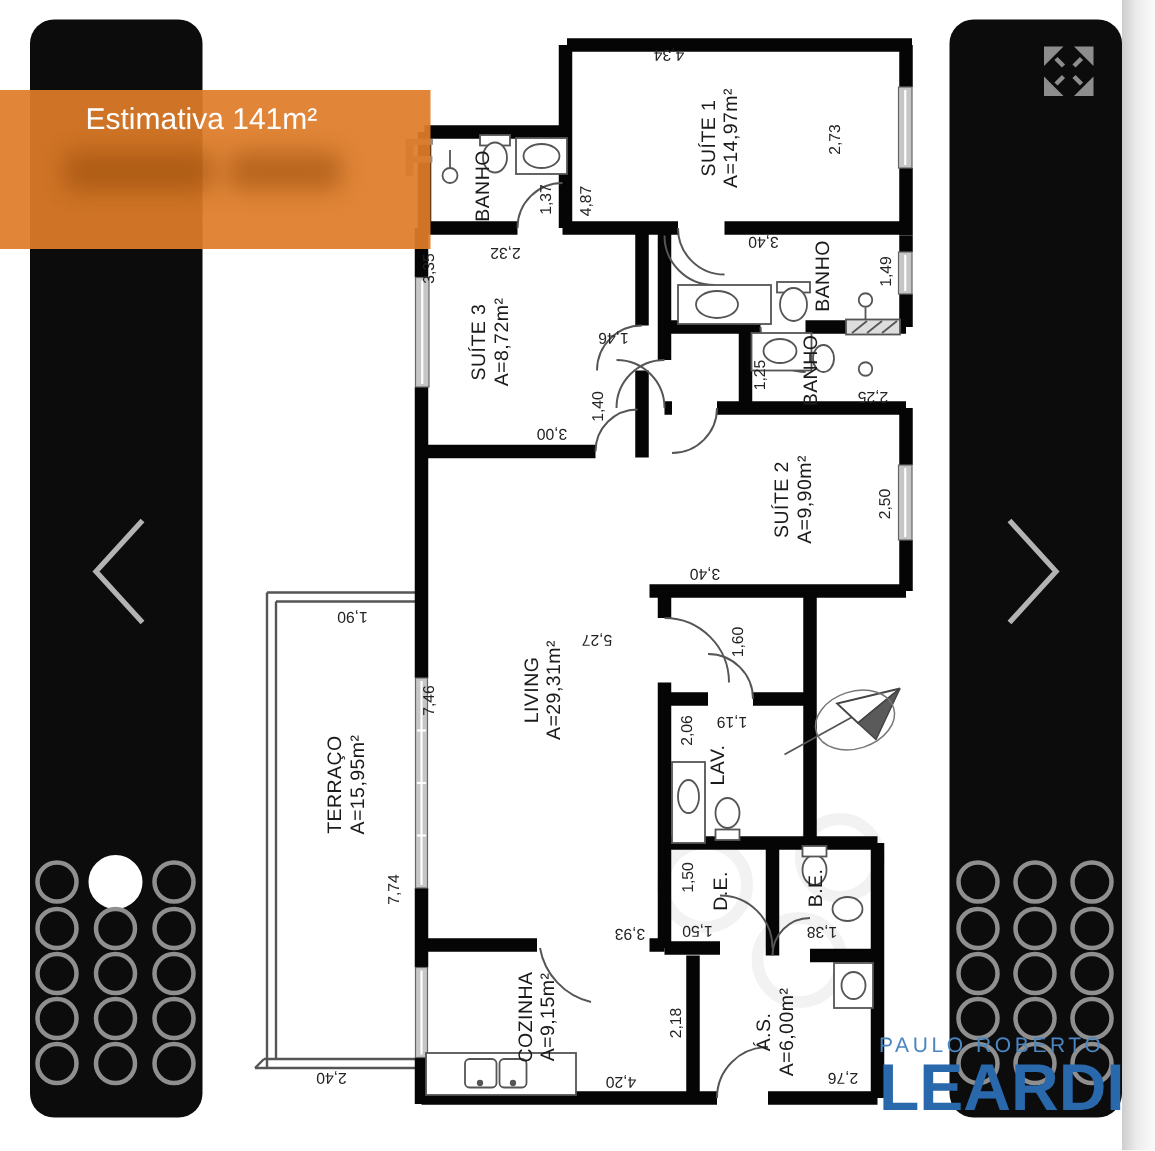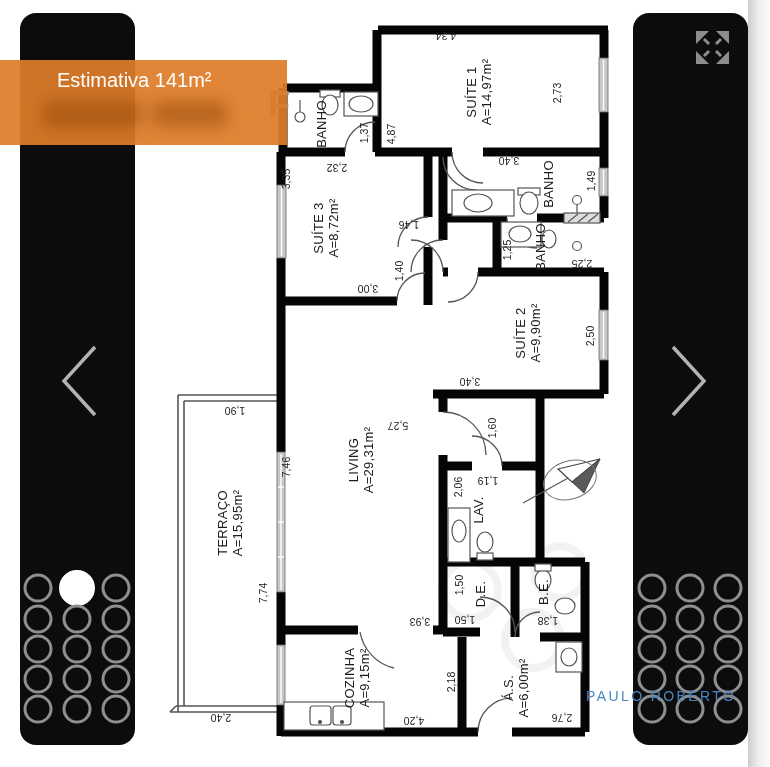--- a/index.html
+++ b/index.html
@@ -16,21 +16,21 @@
   
   #labels{position:absolute;left:0;top:0;width:770px;height:767px;z-index:3;pointer-events:none}
   .rlab{position:absolute;font-size:13px;color:#1b1b1b;text-align:center;white-space:nowrap;line-height:1.12;letter-spacing:.3px}
   .dlab{position:absolute;font-size:10.5px;color:#232323;white-space:nowrap}
   
   .wletter{position:absolute;left:268px;top:84px;z-index:4;font-size:36px;font-weight:bold;color:#8d8d8d}
   .logo{position:absolute;left:586px;top:689px;z-index:6;line-height:1}
   .logo .l1{font-size:14px;letter-spacing:2.4px;color:#4a86c2;font-weight:normal}
   .logo .l2{font-size:44px;font-weight:bold;color:#2a68ac;letter-spacing:0;margin-top:1px}
   
-  .banner{position:absolute;left:0;top:60px;width:287px;height:85px;z-index:5;
+  .banner{position:absolute;left:0;top:60px;width:287px;height:106px;z-index:5;
       background:rgba(223,125,41,.93);overflow:hidden}
   .banner .est{position:absolute;left:57px;top:9px;font-size:20px;color:#fff}
   .blob{position:absolute;background:rgba(150,73,10,.55);border-radius:8px;filter:blur(8px)}
   .blob.b1{left:42px;top:40px;width:100px;height:28px}
   .blob.b2{left:152px;top:41px;width:76px;height:26px}
   
   .chev{position:absolute;z-index:3;cursor:pointer}
   .dot{position:absolute;z-index:3;width:23px;height:23px;border:3px solid #8f8f8f;border-radius:50%;
        transform:translate(-50%,-50%);cursor:pointer}
   .dot.active{width:30px;height:30px;background:#fff;border-color:#fff}
@@ -249,20 +249,21 @@
 <div class="wletter">F</div>
 
 <div class="banner">
   <div class="est">Estimativa 141m²</div>
   <div class="blob b1"></div>
   <div class="blob b2"></div>
 </div>
 
 <div class="logo">
   <div class="l1">PAULO ROBERTO</div>
+  <div class="l2">LEARDI</div>
 </div>
 
 <svg class="chev" style="left:58px;top:343px" width="42" height="76">
   <polyline points="37,4 6,38 37,72" fill="none" stroke="#b3b3b3" stroke-width="3.5"></polyline>
 </svg>
 <svg class="chev" style="left:668px;top:343px" width="42" height="76">
   <polyline points="5,4 36,38 5,72" fill="none" stroke="#b3b3b3" stroke-width="3.5"></polyline>
 </svg>
 
 <svg class="fsbtn" width="37" height="37" viewBox="0 0 37 37">

